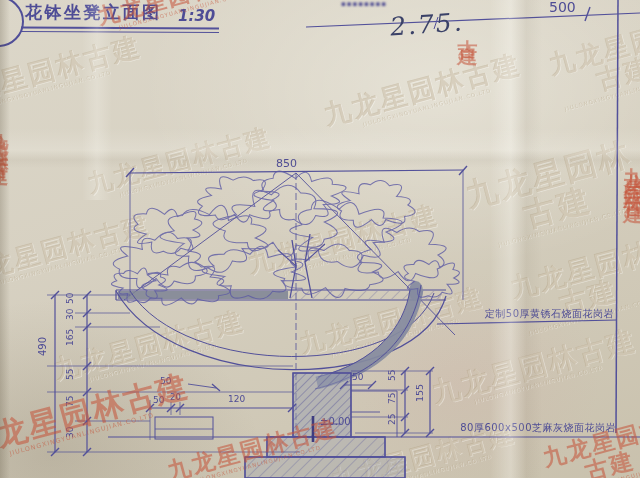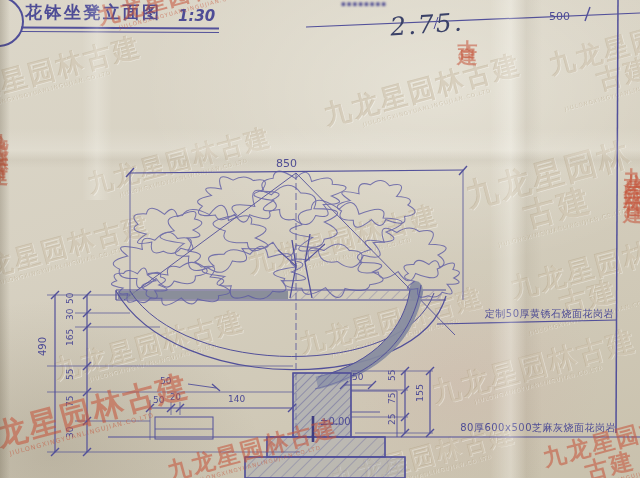--- a/index.html
+++ b/index.html
@@ -226,21 +226,21 @@
         <path d="M158.7,285.0 Q177.4,291.8 154.7,290.8 Q161.6,300.3 150.0,298.4 Q144.9,305.8 136.4,300.3 Q124.0,306.6 127.8,293.6 Q113.5,295.5 123.1,288.0 Q103.5,285.0 116.8,280.8 Q109.0,272.7 123.6,273.4 Q127.0,267.5 137.4,273.8 Q145.5,261.6 147.4,275.1 Q162.6,268.9 160.5,276.9 Q171.3,279.3 158.7,285.0 Z"></path>
       </g>
   </svg>
 
   <div id="title-circle"></div>
   <div class="lbl" style="left:25px;top:4px;font-size:17px;font-weight:bold;letter-spacing:2.5px;">花钵坐凳立面图</div>
   <div class="lbl" style="left:178px;top:9px;font-size:15px;font-weight:bold;font-style:italic;">1:30</div>
   <div id="illegible">▪▪▪▪▪▪▪▪</div>
   <div id="handwriting">2.75.</div>
 
-  <div class="lbl" style="left:549px;top:11px;font-size:11px;">500</div>
+  <div class="lbl" style="left:549px;top:0px;font-size:14px;">500</div>
   <div class="lbl" style="left:276px;top:158px;font-size:11px;">850</div>
   <div class="vwrap" style="left:42px;top:356px;">
       <span style="font-size:10px;">490</span>
     </div>
   <div class="vwrap" style="left:70px;top:304px;">
       <span style="font-size:9px;">50</span>
     </div>
   <div class="vwrap" style="left:70px;top:320px;">
       <span style="font-size:9px;">30</span>
     </div>
@@ -265,21 +265,21 @@
   <div class="vwrap" style="left:392px;top:425px;">
       <span style="font-size:9px;">25</span>
     </div>
   <div class="vwrap" style="left:419px;top:402px;">
       <span style="font-size:9.5px;">155</span>
     </div>
   <div class="lbl" style="left:160px;top:377px;font-size:9px;">50</div>
   <div class="lbl" style="left:352px;top:373px;font-size:9px;">50</div>
   <div class="lbl" style="left:153px;top:396px;font-size:9px;">50</div>
   <div class="lbl" style="left:170px;top:393px;font-size:8.5px;">20</div>
-  <div class="lbl" style="left:228px;top:395px;font-size:9px;">140</div>
+  <div class="lbl" style="left:228px;top:395px;font-size:9px;">120</div>
   <div class="lbl" style="left:320px;top:417px;font-size:10px;">±0.00</div>
 
   <div class="note" style="left:434px;top:307px;width:180px;">定制50厚黄锈石烧面花岗岩</div>
   <div class="note" style="left:448px;top:421px;width:168px;">80厚600x500芝麻灰烧面花岗岩</div>
 
   <div class="wm red" style="left:96px;top:-16px;">
       <span class="cn" style="font-size:22px;">九龙星园林古建</span>
       <span class="en">JIULONGXINGYUANLINGUJIAN.CO.LTD</span>
     </div>
   <div class="wm red vert" style="left:-13px;top:112px;">

